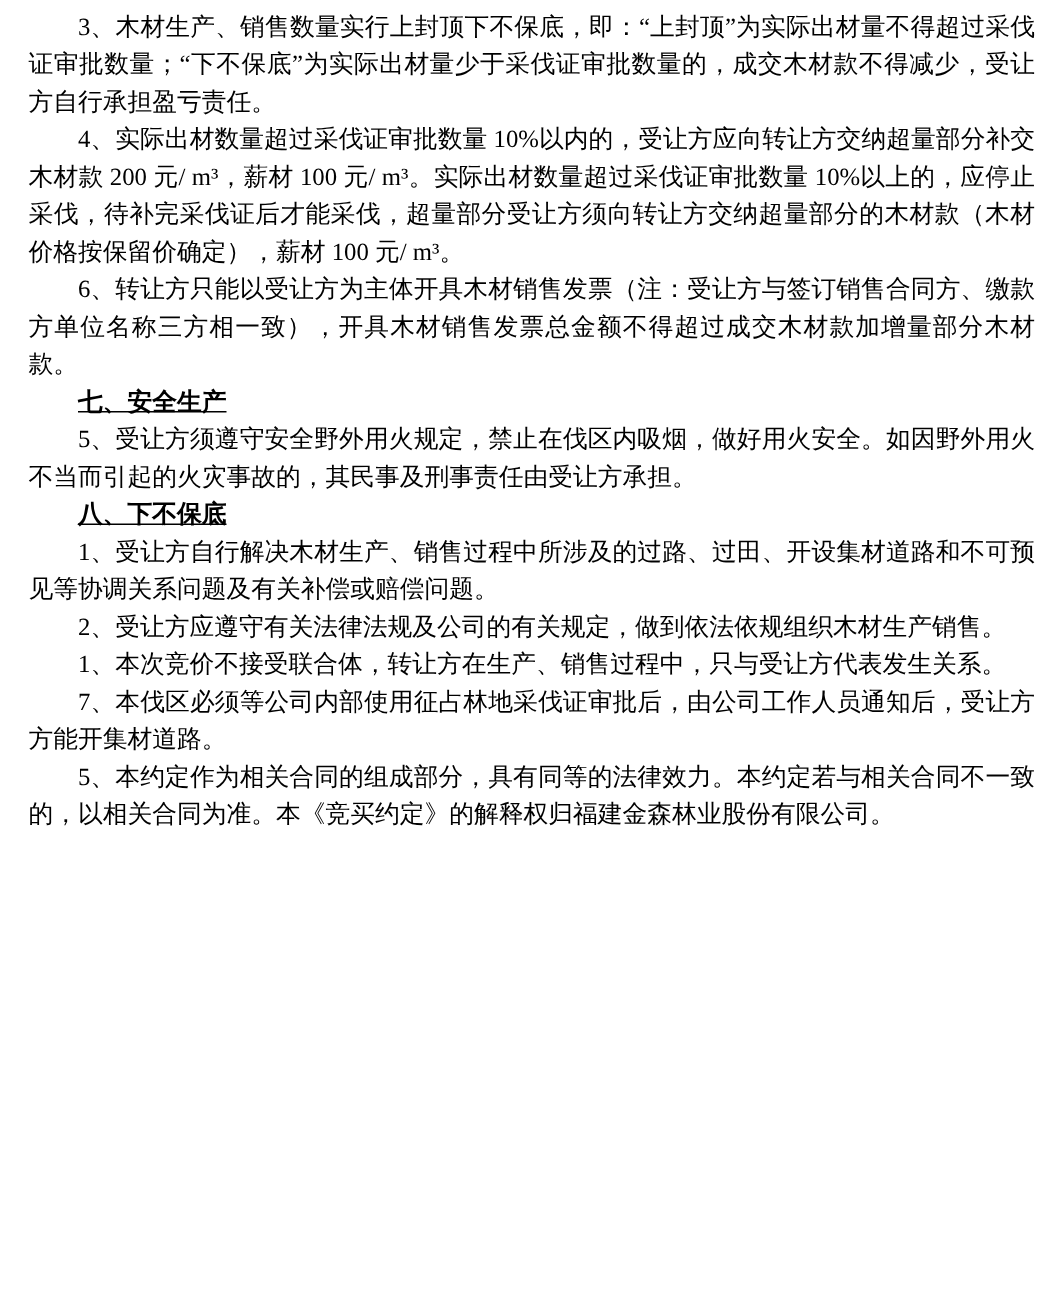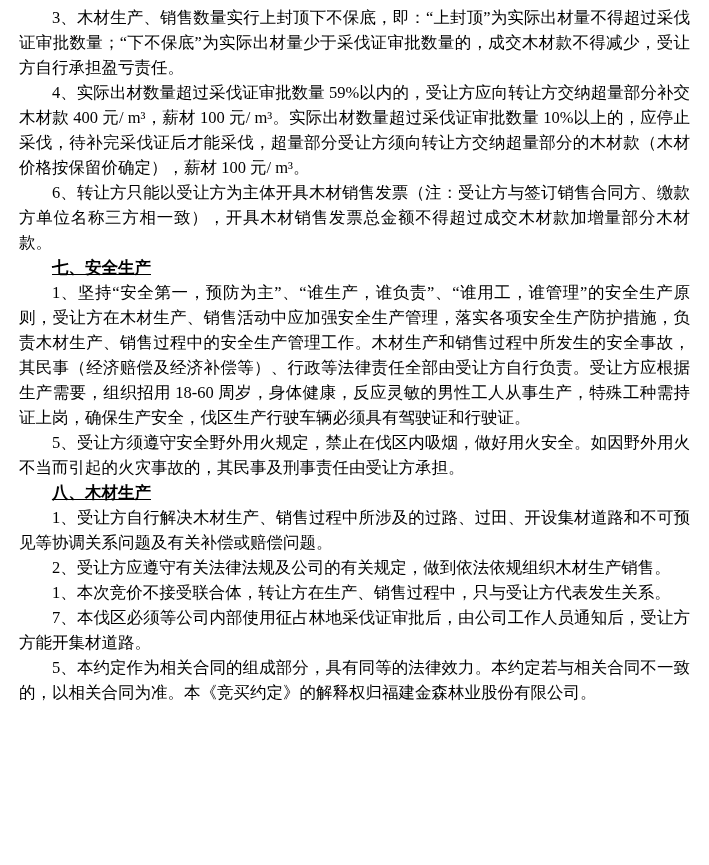--- a/index.html
+++ b/index.html
@@ -32,24 +32,23 @@
   .doc-page p.heading {
     font-weight: bold;
     text-decoration: underline;
   }
 </style>
 </head>
 <body>
 
 <div class="doc-page" style="background: rgb(255, 255, 255); color: rgb(0, 0, 0);">
     <p class="para">3、木材生产、销售数量实行上封顶下不保底，即：“上封顶”为实际出材量不得超过采伐证审批数量；“下不保底”为实际出材量少于采伐证审批数量的，成交木材款不得减少，受让方自行承担盈亏责任。</p>
-    <p class="para">4、实际出材数量超过采伐证审批数量 59%以内的，受让方应向转让方交纳超量部分补交木材款 400 元/ m³，薪材 100 元/ m³。实际出材数量超过采伐证审批数量 10%以上的，应停止采伐，待补完采伐证后才能采伐，超量部分受让方须向转让方交纳超量部分的木材款（木材价格按保留价确定），薪材 100 元/ m³。</p>
+    <p class="para">4、实际出材数量超过采伐证审批数量 10%以内的，受让方应向转让方交纳超量部分补交木材款 200 元/ m³，薪材 100 元/ m³。实际出材数量超过采伐证审批数量 10%以上的，应停止采伐，待补完采伐证后才能采伐，超量部分受让方须向转让方交纳超量部分的木材款（木材价格按保留价确定），薪材 100 元/ m³。</p>
     <p class="para">6、转让方只能以受让方为主体开具木材销售发票（注：受让方与签订销售合同方、缴款方单位名称三方相一致），开具木材销售发票总金额不得超过成交木材款加增量部分木材款。</p>
     <p class="heading">七、安全生产</p>
-    <p class="para">1、坚持“安全第一，预防为主”、“谁生产，谁负责”、“谁用工，谁管理”的安全生产原则，受让方在木材生产、销售活动中应加强安全生产管理，落实各项安全生产防护措施，负责木材生产、销售过程中的安全生产管理工作。木材生产和销售过程中所发生的安全事故，其民事（经济赔偿及经济补偿等）、行政等法律责任全部由受让方自行负责。受让方应根据生产需要，组织招用 18-60 周岁，身体健康，反应灵敏的男性工人从事生产，特殊工种需持证上岗，确保生产安全，伐区生产行驶车辆必须具有驾驶证和行驶证。</p>
     <p class="para">5、受让方须遵守安全野外用火规定，禁止在伐区内吸烟，做好用火安全。如因野外用火不当而引起的火灾事故的，其民事及刑事责任由受让方承担。</p>
-    <p class="heading">八、木材生产</p>
+    <p class="heading">八、下不保底</p>
     <p class="para">1、受让方自行解决木材生产、销售过程中所涉及的过路、过田、开设集材道路和不可预见等协调关系问题及有关补偿或赔偿问题。</p>
     <p class="para">2、受让方应遵守有关法律法规及公司的有关规定，做到依法依规组织木材生产销售。</p>
     <p class="para">1、本次竞价不接受联合体，转让方在生产、销售过程中，只与受让方代表发生关系。</p>
     <p class="para">7、本伐区必须等公司内部使用征占林地采伐证审批后，由公司工作人员通知后，受让方方能开集材道路。</p>
     <p class="para">5、本约定作为相关合同的组成部分，具有同等的法律效力。本约定若与相关合同不一致的，以相关合同为准。本《竞买约定》的解释权归福建金森林业股份有限公司。</p>
   </div>
 
 </body></html>

